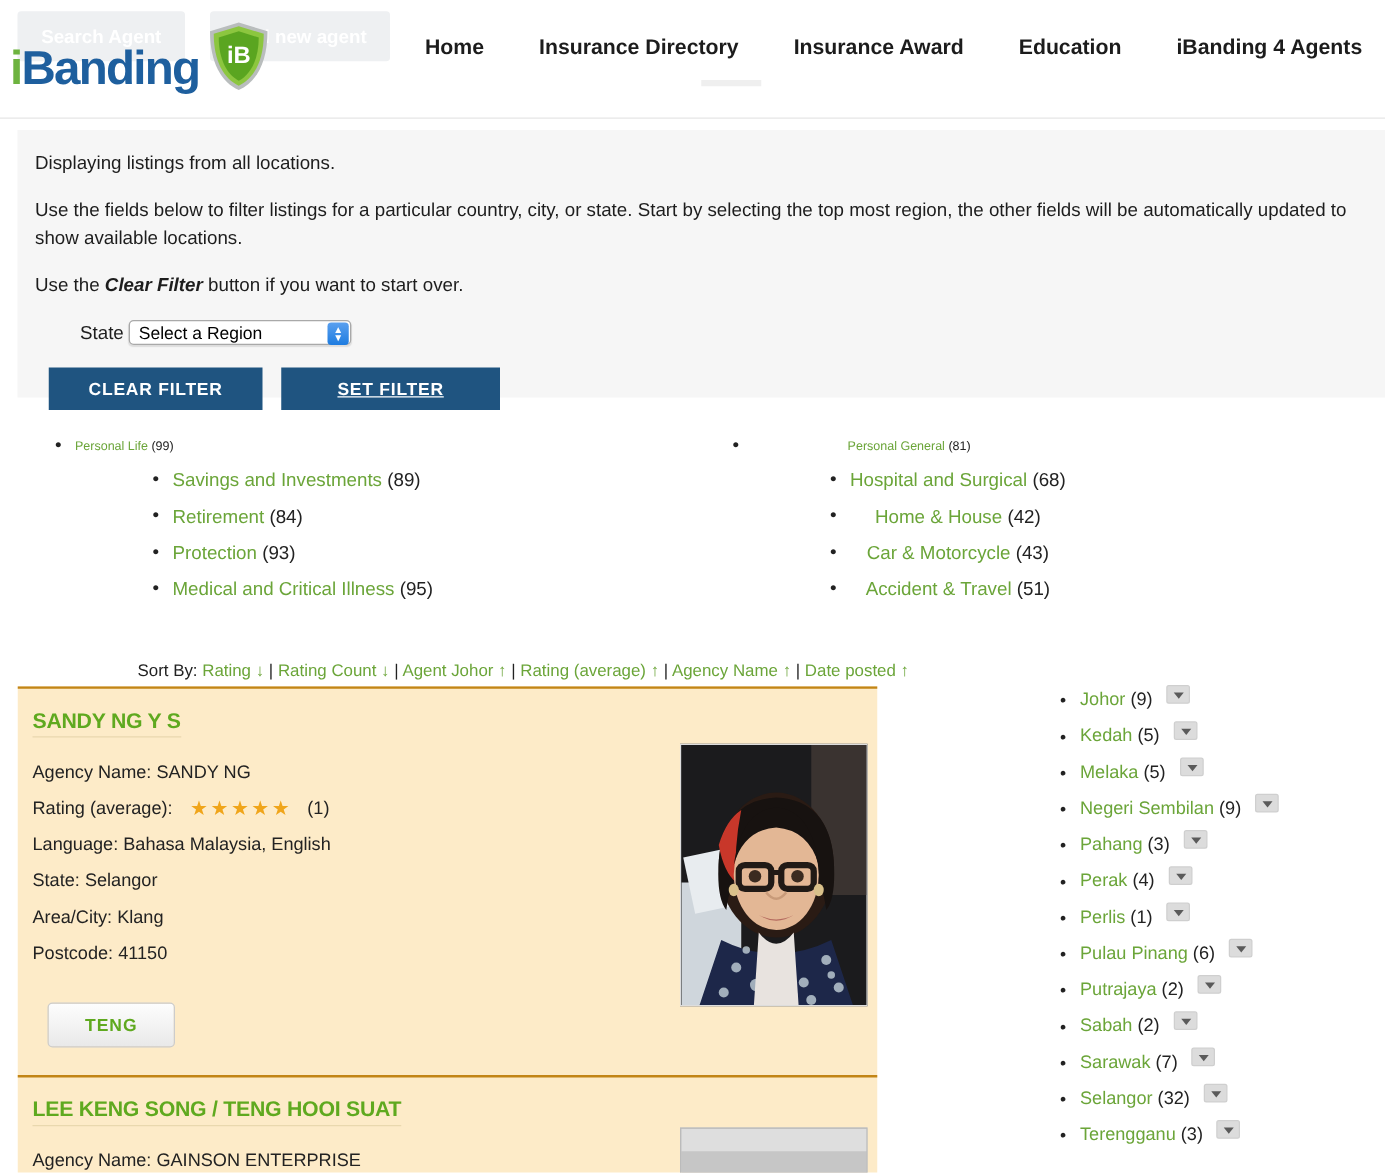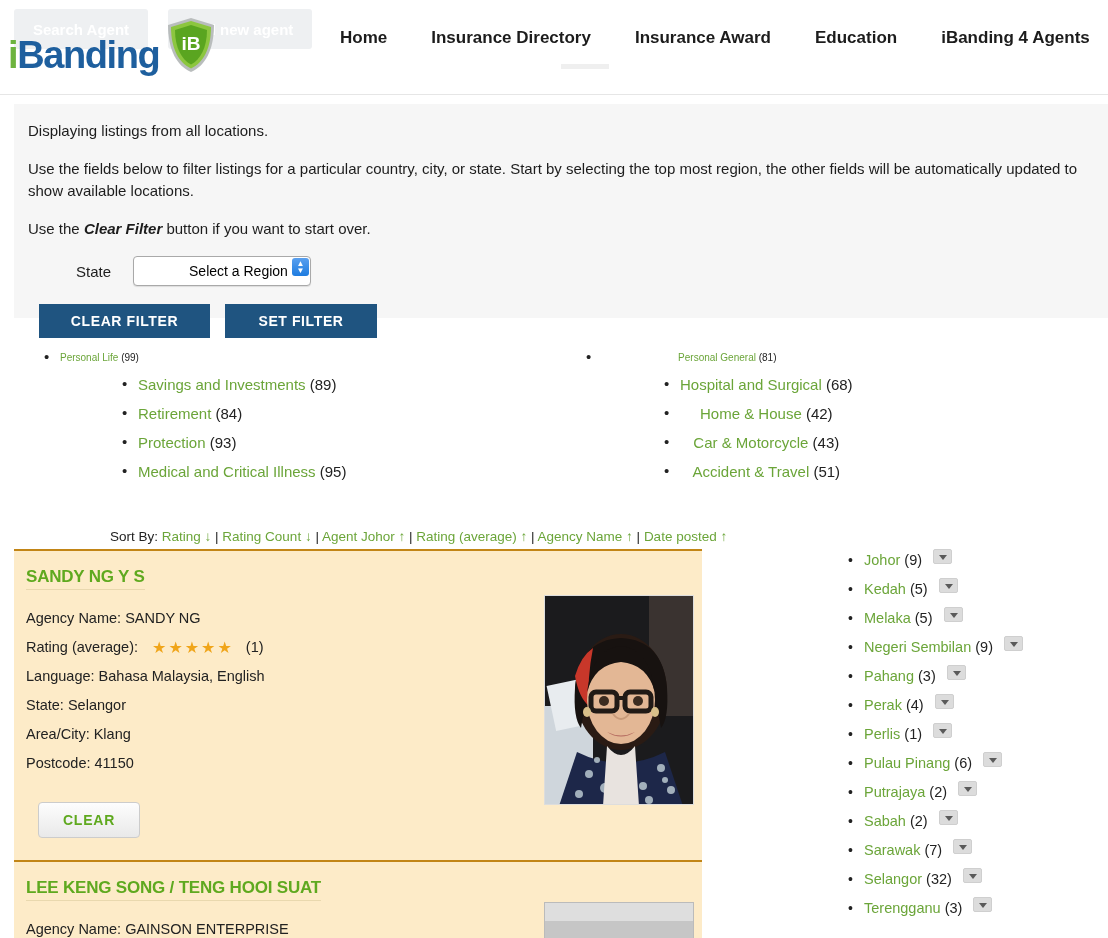--- a/index.html
+++ b/index.html
@@ -79,34 +79,33 @@
     padding: 16px 14px 0 14px;
   }
   .filter-line {
     font-size: 15px; color: #1d1d1d; line-height: 22px;
     margin: 0 0 16px 0;
   }
   .filter-line.wrap { max-width: 1080px; }
   .filter-line b { font-weight: 700; font-style: italic; }
 
   .state-row {
-    display: flex; align-items: center; gap: 22px;
-    margin: 0 0 18px 48px;
+    display: flex; align-items: center; gap: 4px;
+    margin: 0 0 18px 36px;
   }
   .state-label { font-size: 15px; color: #1d1d1d; }
   .mac-select {
     position: relative;
-    width: 178px; height: 30px;
+    width: 178px; height: 20px;
     background: #ffffff;
     border: 1px solid #a9a9a9;
     border-radius: 4px;
     box-shadow: 0 1px 1px rgba(0,0,0,0.10);
     display: flex; align-items: center;
     cursor: pointer;
-    padding-left: 48px;
   }
   .mac-select .sel-text {
     font-size: 14px; color: #000; padding-left: 7px;
   }
   .mac-select .sel-btn {
     position: absolute; right: 1px; top: 1px;
     width: 17px; height: 18px;
     background: linear-gradient(#5aa0ef, #1e7ce0);
     border-radius: 3px;
     display: flex; flex-direction: column;
@@ -118,21 +117,21 @@
   .filter-btn {
     background: #1f5480;
     color: #ffffff;
     border: none;
     font-family: "Liberation Sans", sans-serif;
     font-size: 14px; font-weight: 700; letter-spacing: 0.6px;
     height: 34px;
     cursor: pointer;
   }
   #btn-clear-filter { width: 171px; }
-  #btn-set-filter   { width: 152px; }
+  #btn-set-filter   { width: 175px; text-decoration: underline; }
 
   
   .cats {
     position: absolute; left: 0; top: 346px;
     width: 1108px;
   }
   .cat-col { position: absolute; top: 0; }
   .cat-col.left  { left: 34px;  }
   .cat-col.right { left: 576px; text-align: center; }
 
@@ -410,21 +409,21 @@
     <div class="card-row">
       <span class="k">Area/City:</span>
       <span>Klang</span>
     </div>
 
     <div class="card-row">
       <span class="k">Postcode:</span>
       <span>41150</span>
     </div>
 
-    <button class="view-btn">CLEAR</button>
+    <button class="view-btn">TENG</button>
 
     <div class="card-photo">
       <svg width="150" height="210" viewBox="0 0 150 210">
         <rect width="150" height="210" fill="#1b1b1d"></rect>
         <rect x="0" y="110" width="48" height="100" fill="#cfd6dc"></rect>
         <rect x="6" y="86" width="34" height="46" fill="#e8ecef" transform="rotate(-12 23 109)"></rect>
         <rect x="104" y="0" width="46" height="120" fill="#3a3330"></rect>
         <ellipse cx="76" cy="96" rx="46" ry="58" fill="#2a1b14"></ellipse>
         <path d="M30 92 q4 -48 46 -50 q42 2 46 50 q2 30 -6 40 q-6 -46 -40 -50 q-34 4 -40 50 q-8 -10 -6 -40 Z" fill="#171210"></path>
         <path d="M30 80 q6 -20 18 -28 q-6 30 -4 58 q-10 -8 -14 -30 Z" fill="#c8372a"></path>

